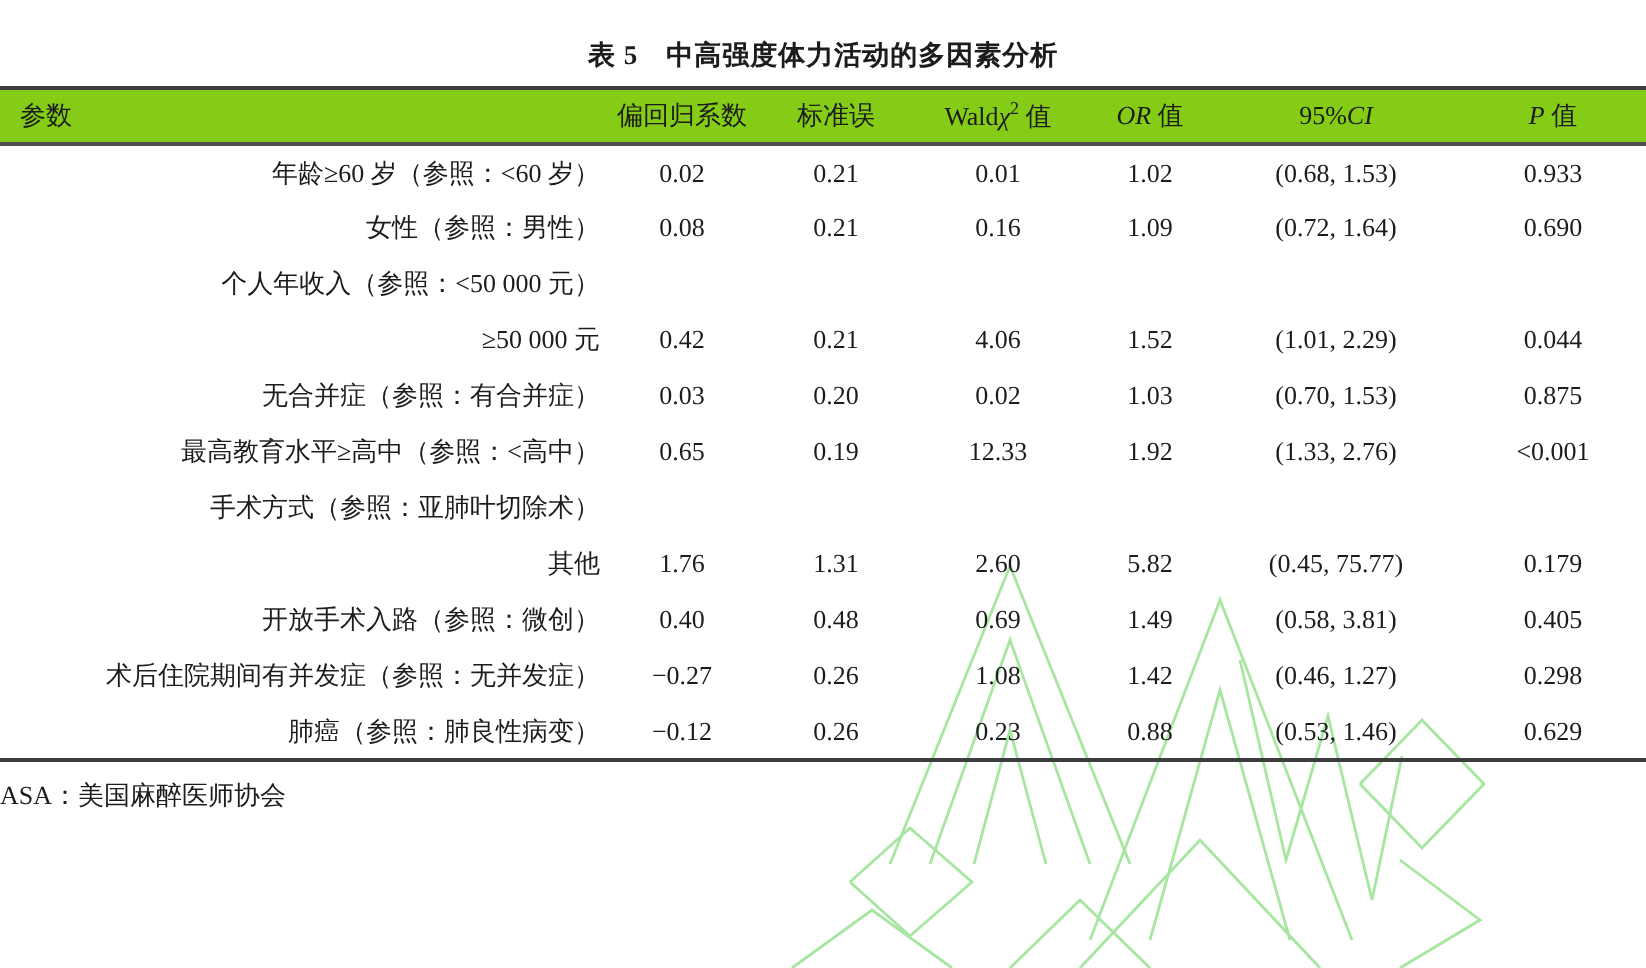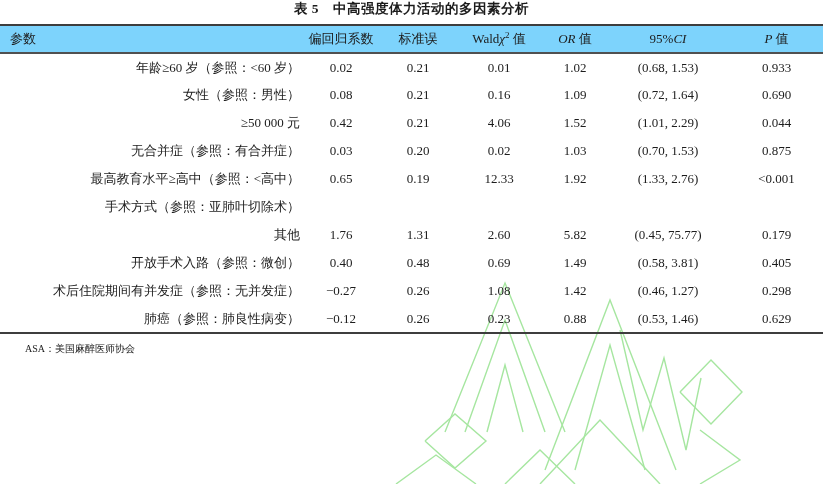--- a/index.html
+++ b/index.html
@@ -18,35 +18,35 @@
     width: 823px; height: 484px;
     z-index: 0;
     pointer-events: none;
   }
   .title {
     position: relative;
     z-index: 1;
     text-align: center;
     font-weight: bold;
     font-size: 13.5px;
-    padding-top: 0;
+    padding-top: 19px;
     letter-spacing: 0.5px;
   }
   table.analysis {
     position: relative;
     z-index: 1;
     width: 823px;
     table-layout: fixed;
     border-collapse: collapse;
     margin-top: 6px;
     border-top: 2px solid #3d3d3d;
     border-bottom: 2px solid #3d3d3d;
   }
   thead th {
-    background: #7dd3fc;
+    background: #84cc16;
     font-weight: normal;
     font-size: 13px;
     height: 28px;
     border-bottom: 2px solid #505050;
     text-align: center;
     white-space: nowrap;
   }
   thead th.param-h { text-align: left; padding-left: 10px; }
   tbody td {
     height: 28px;
@@ -56,22 +56,21 @@
     overflow: hidden;
   }
   tbody td.param { text-align: right; padding-left: 10px; }
   tbody td.param.indent { padding-left: 38px; }
   .it { font-style: italic; }
   sup { font-size: 9px; }
   .footnote {
     position: relative;
     z-index: 1;
     margin-top: 8px;
-    padding-left: 25px;
-    font-size: 10px;
+    font-size: 13px;
   }
 </style>
 </head>
 <body>
 
 <div class="page">
 
   <svg class="watermark" viewBox="0 0 823 484" fill="none" stroke="#a6e6a0" stroke-width="1.4">
     <polyline points="445,432 505,283 565,432"></polyline>
     <polyline points="465,432 505,320 545,432"></polyline>
@@ -123,20 +122,29 @@
         <tr>
           <td class="param">女性（参照：男性）</td>
           <td class="num">0.08</td>
           <td class="num">0.21</td>
           <td class="num">0.16</td>
           <td class="num">1.09</td>
           <td class="num">(0.72, 1.64)</td>
           <td class="num">0.690</td>
         </tr>
         <tr>
+          <td class="param">个人年收入（参照：&lt;50 000 元）</td>
+          <td class="num"></td>
+          <td class="num"></td>
+          <td class="num"></td>
+          <td class="num"></td>
+          <td class="num"></td>
+          <td class="num"></td>
+        </tr>
+        <tr>
           <td class="param indent">≥50 000 元</td>
           <td class="num">0.42</td>
           <td class="num">0.21</td>
           <td class="num">4.06</td>
           <td class="num">1.52</td>
           <td class="num">(1.01, 2.29)</td>
           <td class="num">0.044</td>
         </tr>
         <tr>
           <td class="param">无合并症（参照：有合并症）</td>

